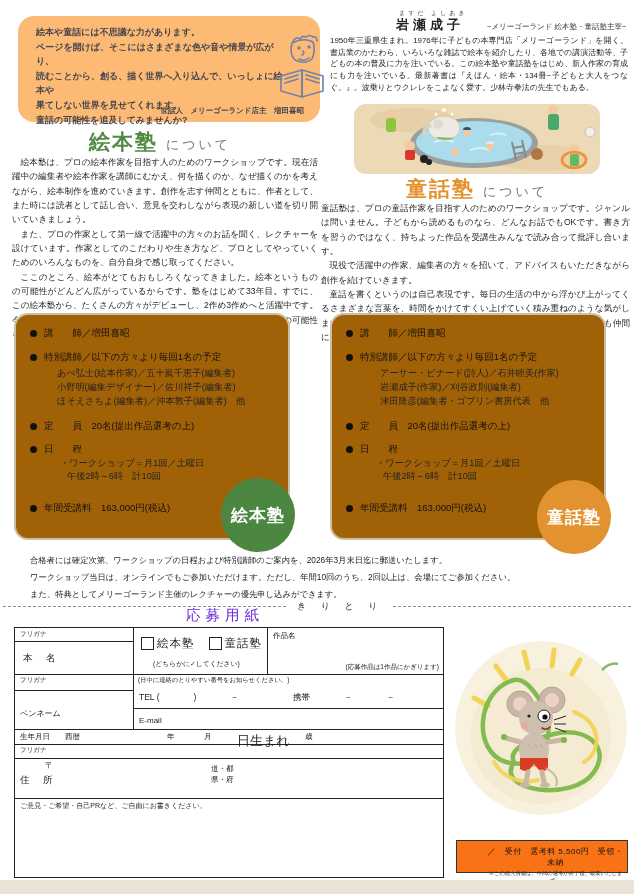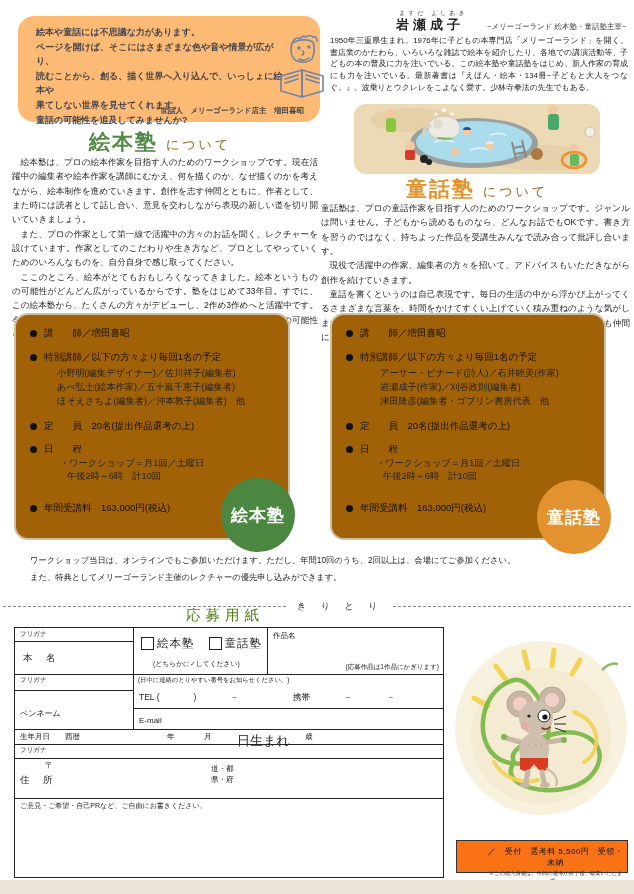--- a/index.html
+++ b/index.html
@@ -17,21 +17,21 @@
   
   .furigana{position:absolute;left:399px;top:9px;font-size:6px;letter-spacing:3px;color:#444;}
   .pname{position:absolute;left:396px;top:16px;font-size:13px;font-weight:bold;letter-spacing:4px;color:#222;}
   .prole{position:absolute;left:487px;top:22px;font-size:7.5px;color:#333;}
   .bio{position:absolute;left:330px;top:35px;width:298px;font-size:7.9px;line-height:11.7px;
        text-align:justify;color:#222;}
 
   
   .sec-title{position:absolute;text-align:center;}
   .t-main{font-size:21px;font-weight:bold;letter-spacing:2px;}
-  .t-sub{font-size:13px;color:#a16207;margin-left:8px;letter-spacing:3px;}
+  .t-sub{font-size:13px;color:#737373;margin-left:8px;letter-spacing:3px;}
   .body-col p{margin:0;text-indent:1em;font-size:8.6px;line-height:14.35px;text-align:justify;color:#1e1e1e;}
   .body-col p.noind{text-indent:0;}
 
   
   .info-box{position:absolute;top:313px;width:276px;height:227px;border:2.5px solid #ccc0a2;
             border-radius:14px;background:#a16207;box-sizing:border-box;padding:12px 8px 0 14px;}
   .brow{display:flex;align-items:flex-start;font-size:9.5px;color:#111;}
   .bullet{width:7px;height:7px;border-radius:50%;background:#111;margin:2.5px 7px 0 0;flex:none;}
   .names{margin:3px 0 0 27px;font-size:9.2px;line-height:13.8px;}
   .sched{margin:1px 0 0 30px;font-size:9.2px;line-height:12.5px;}
@@ -43,21 +43,21 @@
   
   .notes{position:absolute;left:30px;top:552px;width:596px;}
   .notes div{font-size:8.3px;line-height:16.8px;color:#222;}
 
   
   .kiri{position:absolute;left:0;top:600px;width:634px;height:14px;}
   .kiri-line{position:absolute;left:3px;right:3px;top:6px;border-top:1.5px dashed #8a8a8a;}
   .kiri-label{position:absolute;left:287px;top:0;background:#fff;padding:0 10px;
               font-size:9px;letter-spacing:6px;color:#333;}
   .form-title{position:absolute;left:140px;top:606px;width:170px;text-align:center;
-              font-size:14.5px;letter-spacing:5px;color:#4d7c0f;}
+              font-size:14.5px;letter-spacing:5px;color:#6d28d9;}
 
   
   .form{position:absolute;left:14px;top:627px;width:430px;height:251px;
         border:1.2px solid #222;box-sizing:border-box;background:#fff;}
   .vl,.hl{position:absolute;background:#222;}
   .flabel{position:absolute;color:#222;}
   .small{font-size:6.5px;color:#333;}
   .cbx-row{position:absolute;left:126px;top:8px;display:flex;align-items:center;font-size:11.5px;letter-spacing:1px;}
   .cbx{width:11px;height:11px;border:1.2px solid #222;margin-right:3px;flex:none;background:#fff;}
   .pre{white-space:pre;}
@@ -169,22 +169,22 @@
   <div class="info-box" style="left:14px;">
     <div class="brow">
         <span class="bullet"></span>
         <span>講　　師／増田喜昭</span>
       </div>
     <div class="brow mt11">
         <span class="bullet"></span>
         <span>特別講師／以下の方々より毎回1名の予定</span>
       </div>
     <div class="names">
+      <div>あべ弘士(絵本作家)／五十嵐千恵子(編集者)</div>
       <div>小野明(編集デザイナー)／佐川祥子(編集者)</div>
-      <div>あべ弘士(絵本作家)／五十嵐千恵子(編集者)</div>
       <div>ほそえさちよ(編集者)／沖本敦子(編集者)　他</div>
     </div>
     <div class="brow mt12">
         <span class="bullet"></span>
         <span>定　　員　20名(提出作品選考の上)</span>
       </div>
     <div class="brow mt10">
         <span class="bullet"></span>
         <span>日　　程</span>
       </div>
@@ -226,20 +226,21 @@
       <div style="margin-left:7px;">午後2時～6時　計10回</div>
     </div>
     <div class="brow mt20">
         <span class="bullet"></span>
         <span>年間受講料　163,000円(税込)</span>
       </div>
   </div>
   <div class="badge" style="left:537px;top:480px;background:#e2932f;">童話塾</div>
 
   <div class="notes">
+    <div>合格者には確定次第、ワークショップの日程および特別講師のご案内を、2026年3月末日迄に郵送いたします。</div>
     <div>ワークショップ当日は、オンラインでもご参加いただけます。ただし、年間10回のうち、2回以上は、会場にてご参加ください。</div>
     <div>また、特典としてメリーゴーランド主催のレクチャーの優先申し込みができます。</div>
   </div>
 
   <div class="kiri">
     <div class="kiri-line"></div>
     <div class="kiri-label">き り と り</div>
   </div>
 
   <div class="form-title">応募用紙</div>

